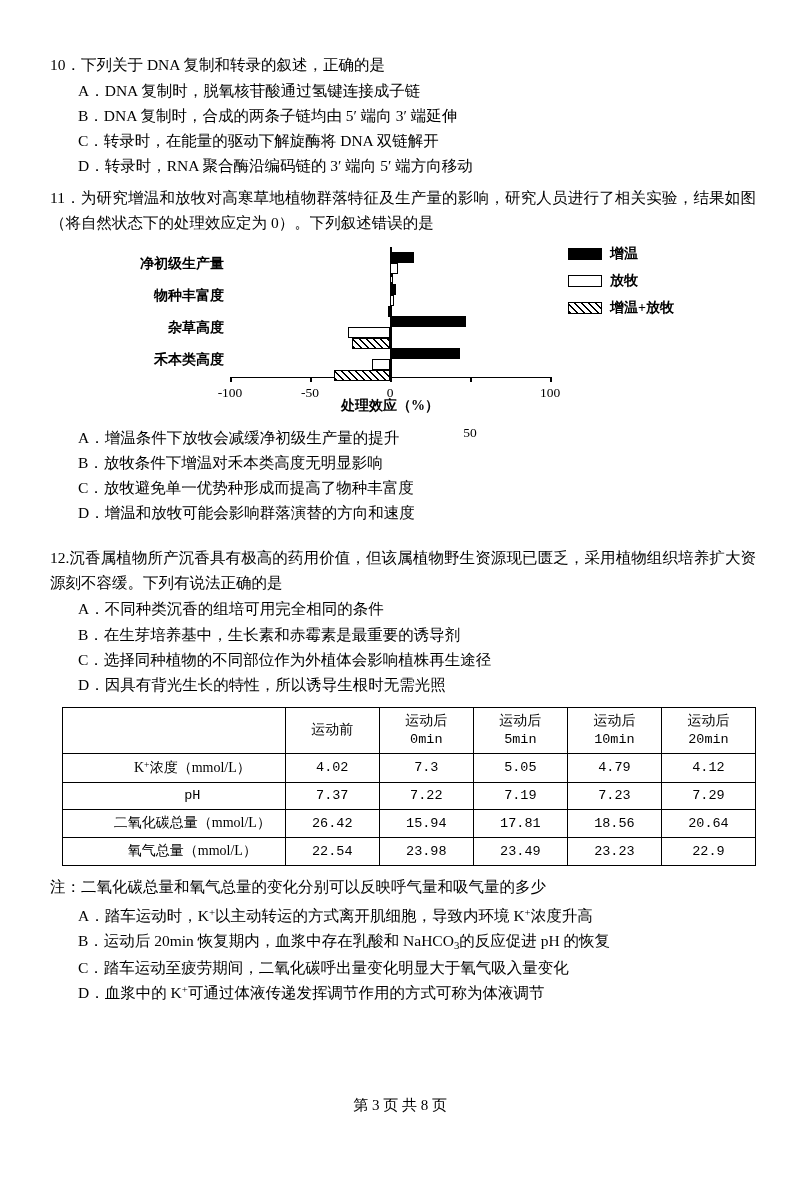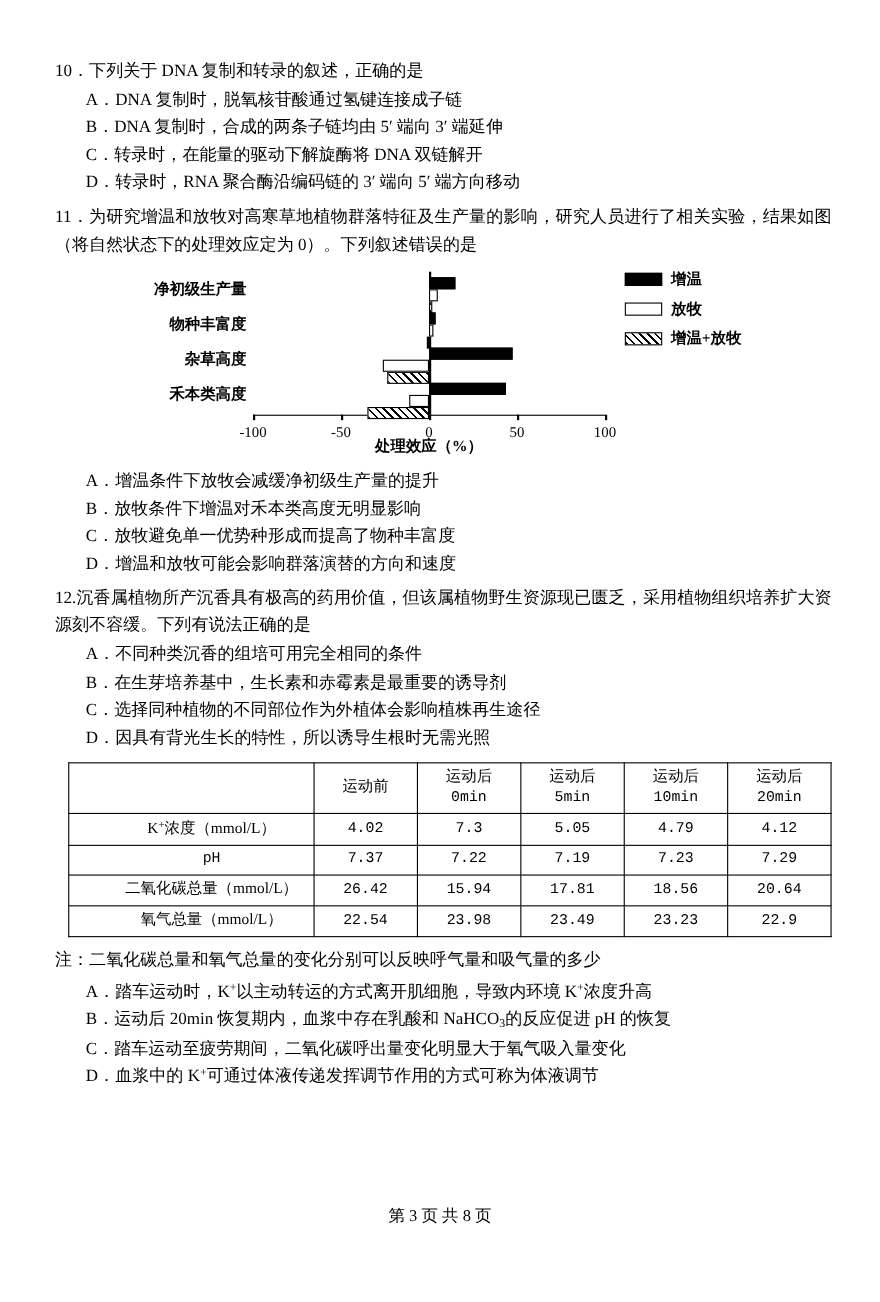--- a/index.html
+++ b/index.html
@@ -227,21 +227,21 @@
 
             <div class="tick" style="left:0px;"></div>
             <div class="tick" style="left:80px;"></div>
             <div class="tick" style="left:160px;"></div>
             <div class="tick" style="left:240px;"></div>
             <div class="tick" style="left:320px;"></div>
 
             <div class="tick-lbl" style="left:0px;text-align:right;">-100</div>
             <div class="tick-lbl" style="left:80px;">-50</div>
             <div class="tick-lbl" style="left:160px;">0</div>
-            <div class="tick-lbl" style="left:240px;">50</div>
+            <div class="tick-lbl" style="left:240px;margin-top:40px;">50</div>
             <div class="tick-lbl" style="left:320px;">100</div>
 
             <div class="cat-label" style="top:17px;">净初级生产量</div>
             <div class="cat-label" style="top:49px;">物种丰富度</div>
             <div class="cat-label" style="top:81px;">杂草高度</div>
             <div class="cat-label" style="top:113px;">禾本类高度</div>
 
             <div class="bar solid" style="left:160px; top:5px; width:24px;"></div>
             <div class="bar open" style="left:160px; top:16px; width:8px;"></div>
             <div class="bar hatch" style="left:160px; top:27px; width:3.2px;"></div>
@@ -279,21 +279,21 @@
       </div>
 
       <div class="opts">
         <div class="opt">A．增温条件下放牧会减缓净初级生产量的提升</div>
         <div class="opt">B．放牧条件下增温对禾本类高度无明显影响</div>
         <div class="opt">C．放牧避免单一优势种形成而提高了物种丰富度</div>
         <div class="opt">D．增温和放牧可能会影响群落演替的方向和速度</div>
       </div>
     </div>
 
-    <div class="q-block" style="margin-top:6px;">
+    <div class="q-block" style="margin-top:20px;">
       <div class="q-stem">
         <span>12</span>.<span>沉香属植物所产沉香具有极高的药用价值，但该属植物野生资源现已匮乏，采用植物组织培养扩大资源刻不容缓。下列有说法正确的是</span>
       </div>
       <div class="opts">
         <div class="opt">A．不同种类沉香的组培可用完全相同的条件</div>
         <div class="opt">B．在生芽培养基中，生长素和赤霉素是最重要的诱导剂</div>
         <div class="opt">C．选择同种植物的不同部位作为外植体会影响植株再生途径</div>
         <div class="opt">D．因具有背光生长的特性，所以诱导生根时无需光照</div>
       </div>
     </div>

